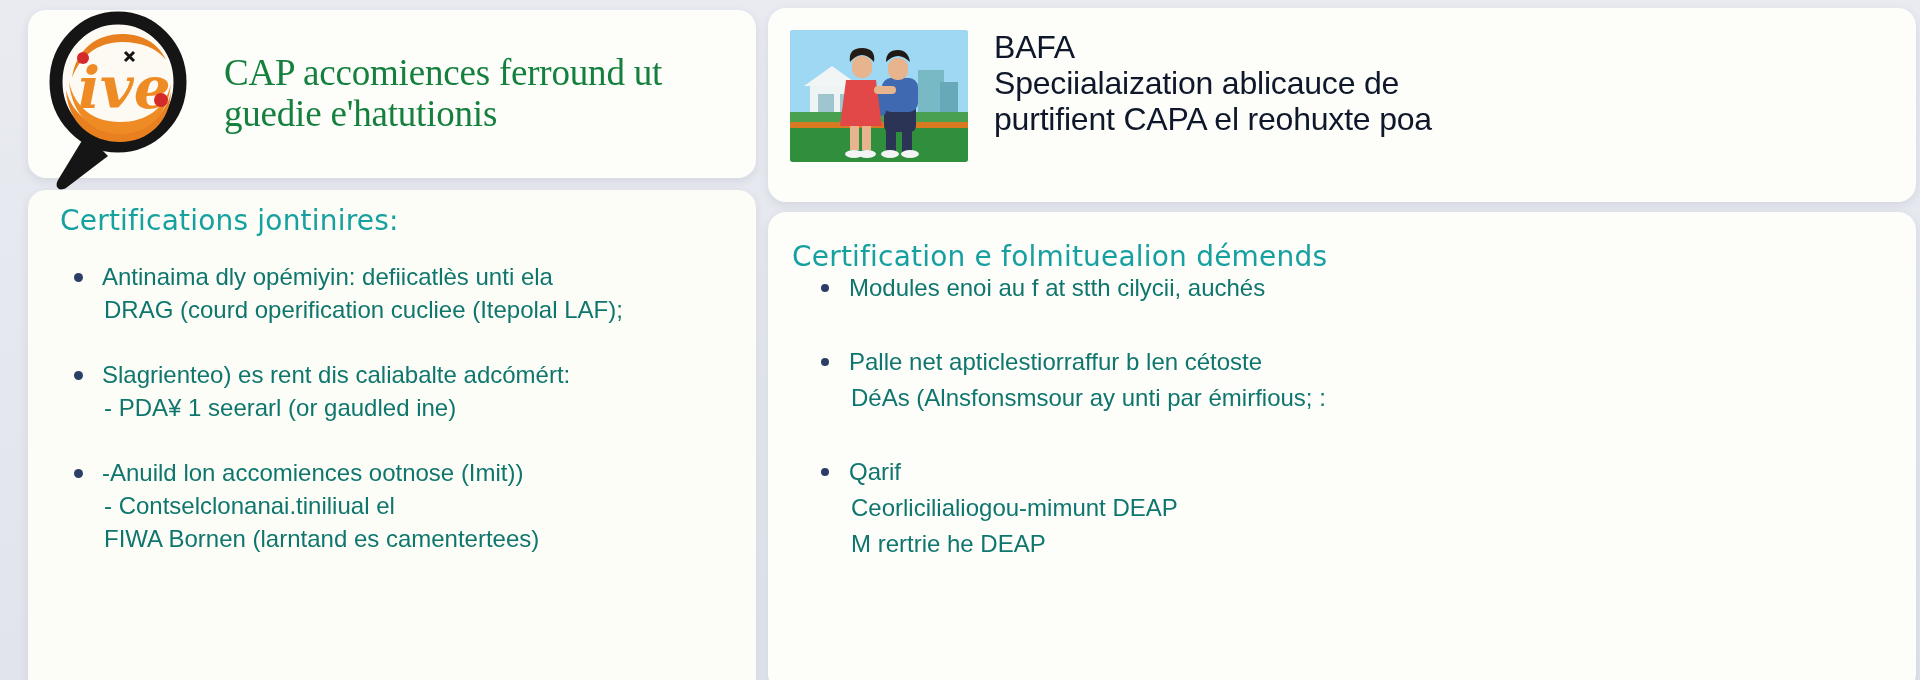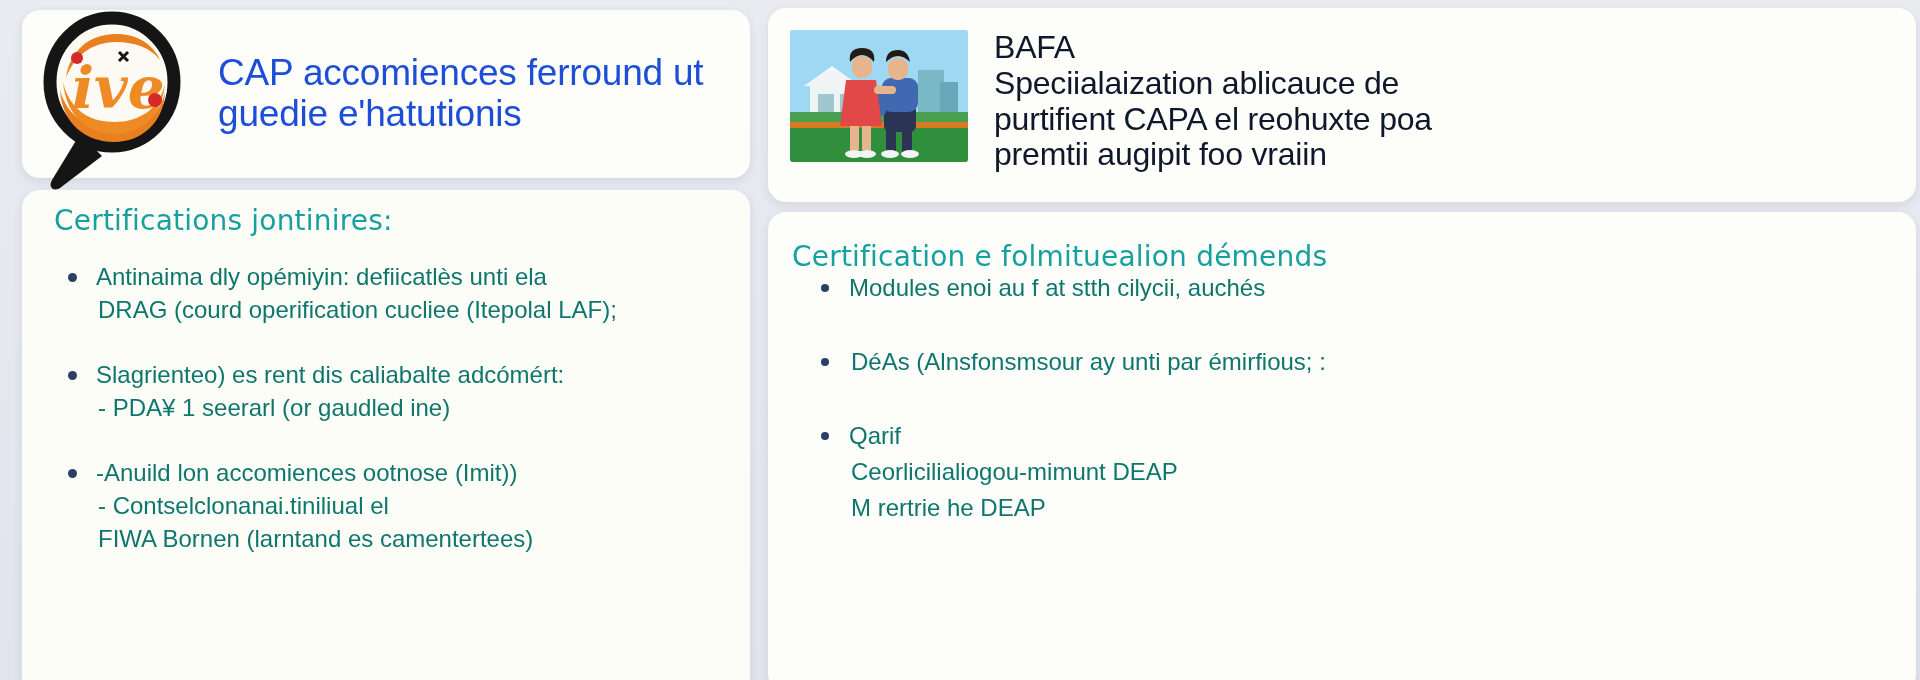--- a/index.html
+++ b/index.html
@@ -20,21 +20,21 @@
     height: 680px;
     background: linear-gradient(180deg, #e9ebf1 0%, #e4e7ee 60%, #e1e4ec 100%);
   }
 
   
   .col {
     position: absolute;
     top: 0;
     height: 680px;
   }
-  .col-left  { left: 0px;   width: 760px; }
+  .col-left  { left: 6px;   width: 760px; }
   .col-right { left: 768px; width: 1152px; }
 
   
   .card {
     position: absolute;
     background: #fdfdfa;
     border-radius: 18px;
     box-shadow: 0 3px 10px rgba(40,50,80,0.10);
   }
 
@@ -91,27 +91,27 @@
   }
   .magnifier {
     position: absolute;
     left: 14px;
     top: 6px;
     width: 160px;
     height: 175px;
   }
   .head-title {
     flex: 1 1 auto;
-    color: #1d4ed8;
+    color: #15803d;
     font-size: 37px;
     line-height: 1.10;
     font-weight: 500;
     letter-spacing: -0.2px;
     padding-right: 24px;
-    font-family: Liberation Sans, sans-serif;
+    font-family: Liberation Serif, serif;
   }
   .head-title .tline { display: block; white-space: nowrap; }
 
   
   .head-right-inner {
     display: flex;
     align-items: flex-start;
     width: 100%;
     height: 100%;
     padding: 22px 0 0 22px;
@@ -309,38 +309,38 @@
             <rect x="62" y="26" width="20" height="22" rx="9" fill="#e8b48d"></rect>
             <path d="M60 32 q12 -14 24 0 q2 -14 -12 -14 q-14 0 -12 14 Z" fill="#241c17"></path>
             <rect x="84" y="56" width="22" height="8" rx="4" fill="#e8b48d"></rect>
           </svg>
         </div>
 
         <div class="head-title-right">
           <span class="tline">BAFA</span>
           <span class="tline">Speciialaization ablicauce de</span>
           <span class="tline">purtifient CAPA el reohuxte poa</span>
-          <span class="tline">premtii augipit foo vraiin</span>
         </div>
 
       </div>
     </div>
 
     <div class="card card-right-body">
       <div class="sec-heading sec-heading-right">Certification e folmituealion démends</div>
 
       <div class="bullets bullets-right">
 
         <div class="bullet-item">
           <span class="bullet-dot"></span>
           <span class="bline">Modules enoi au f at stth cilycii, auchés</span>
         </div>
 
         <div class="bullet-item">
           <span class="bullet-dot"></span>
+          <span class="bline">Palle net apticlestiorraffur b len cétoste</span>
           <span class="bline sub">DéAs (Alnsfonsmsour ay unti par émirfious; :</span>
         </div>
 
         <div class="bullet-item">
           <span class="bullet-dot"></span>
           <span class="bline">Qarif</span>
           <span class="bline sub">Ceorlicilialiogou-mimunt DEAP</span>
           <span class="bline sub">M rertrie he DEAP</span>
         </div>
 

